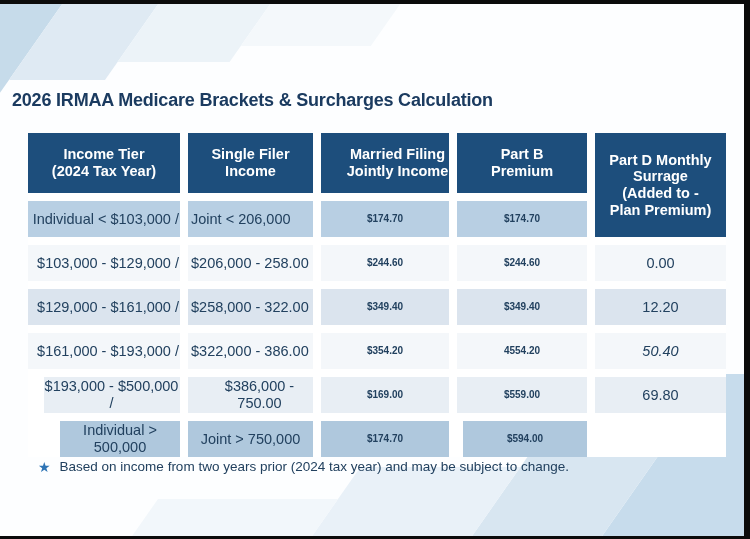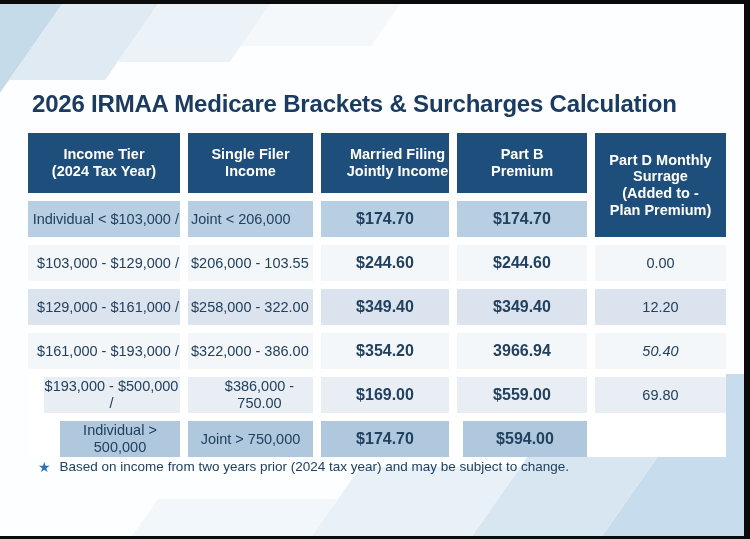--- a/index.html
+++ b/index.html
@@ -21,22 +21,22 @@
   .br2{right:150px;width:130px;height:112px;background:#d8e6f1;}
   .br3{right:280px;width:160px;height:72px;background:#e9f1f8;}
   .br4{right:440px;width:180px;height:40px;background:#f2f7fb;}
   
   .frame{position:absolute;background:#0b0b0b;z-index:6;}
   .frame-top{left:0;top:0;width:750px;height:4px;}
   .frame-bottom{left:0;bottom:0;width:750px;height:3px;}
   .frame-right{right:0;top:0;width:6px;height:539px;}
   
   .title{
-    position:absolute;left:32px;top:90px;z-index:2;
-    font-size:24px;font-weight:bold;color:var(--title-text,#1b3b60);
+    position:absolute;left:12px;top:90px;z-index:2;
+    font-size:18px;font-weight:bold;color:var(--title-text,#1b3b60);
     letter-spacing:-0.2px;
   }
   .grid{
     position:absolute;left:28px;top:133px;z-index:2;
     display:grid;
     grid-template-columns:152px 125px 128px 130px 131px;
     grid-template-rows:60px repeat(6,36px);
     gap:8px;background:#ffffff;
   }
   .cell{
@@ -47,21 +47,21 @@
   .hdr{
     background:var(--header-bg,#1d4e7c);color:var(--header-text,#ffffff);
     font-weight:bold;font-size:14.5px;
   }
   .hdr-tall{grid-column:5;grid-row:1 / 3;}
   .band-a{background:var(--band-a,#b8cfe3);}
   .band-w{background:var(--band-w,#f4f7fa);}
   .band-b{background:var(--band-b,#dbe4ee);}
   .band-c{background:var(--band-c,#e8eef4);}
   .band-d{background:var(--band-d,#afc8dd);}
-  .bold{font-weight:bold;font-size:16px;}
+  .bold{font-weight:bold;font-size:10px;}
   .right{justify-content:flex-end;padding-right:1px;}
   .left{justify-content:flex-start;padding-left:3px;}
   .center{justify-content:center;}
   .footnote{
     position:absolute;left:38px;top:459px;z-index:2;
     font-size:13.5px;color:var(--cell-text,#1d3e63);
     display:flex;align-items:center;gap:9px;
   }
   .star{color:var(--star,#2e74b5);font-size:14px;line-height:1;}
 </style>
@@ -93,33 +93,33 @@
 Premium</div>
       <div class="cell hdr hdr-tall">Part D Monthly
 Surrage
 (Added to -
 Plan Premium)</div>
       <div class="cell band-a right" style="grid-area: 2 / 1;">Individual &lt; $103,000 /</div>
       <div class="cell band-a left" style="grid-area: 2 / 2;">Joint &lt; 206,000</div>
       <div class="cell band-a bold" style="grid-area: 2 / 3;">$174.70</div>
       <div class="cell band-a bold" style="grid-area: 2 / 4;">$174.70</div>
       <div class="cell band-w right" style="grid-area: 3 / 1;">$103,000 - $129,000 /</div>
-      <div class="cell band-w left" style="grid-area: 3 / 2;">$206,000 - 103.55</div>
+      <div class="cell band-w left" style="grid-area: 3 / 2;">$206,000 - 258.00</div>
       <div class="cell band-w bold" style="grid-area: 3 / 3;">$244.60</div>
       <div class="cell band-w bold" style="grid-area: 3 / 4;">$244.60</div>
       <div class="cell band-w" style="grid-area: 3 / 5;">0.00</div>
       <div class="cell band-b right" style="grid-area: 4 / 1; text-align: center;">$129,000 - $161,000 /</div>
       <div class="cell band-b left" style="grid-area: 4 / 2;">$258,000 - 322.00</div>
       <div class="cell band-b bold" style="grid-area: 4 / 3;">$349.40</div>
       <div class="cell band-b bold" style="grid-area: 4 / 4;">$349.40</div>
       <div class="cell band-b" style="grid-area: 4 / 5;">12.20</div>
       <div class="cell band-w right" style="grid-area: 5 / 1;">$161,000 - $193,000 /</div>
       <div class="cell band-w left" style="grid-area: 5 / 2;">$322,000 - 386.00</div>
       <div class="cell band-w bold" style="grid-area: 5 / 3;">$354.20</div>
-      <div class="cell band-w bold" style="grid-area: 5 / 4;">3966.94</div>
+      <div class="cell band-w bold" style="grid-area: 5 / 4;">4554.20</div>
       <div class="cell band-w" style="grid-area: 5 / 5; font-style: italic;">50.40</div>
       <div class="cell band-c right" style="grid-area: 6 / 1; margin-left: 16px;">$193,000 - $500,000 /</div>
       <div class="cell band-c left" style="grid-area: 6 / 2; padding-left: 18px;">$386,000 - 750.00</div>
       <div class="cell band-c bold" style="grid-area: 6 / 3;">$169.00</div>
       <div class="cell band-c bold" style="grid-area: 6 / 4;">$559.00</div>
       <div class="cell band-c" style="grid-area: 6 / 5;">69.80</div>
       <div class="cell band-d center" style="grid-area: 7 / 1; margin-left: 32px;">Individual &gt; 500,000</div>
       <div class="cell band-d center" style="grid-area: 7 / 2;">Joint &gt; 750,000</div>
       <div class="cell band-d bold" style="grid-area: 7 / 3;">$174.70</div>
       <div class="cell band-d bold" style="grid-area: 7 / 4; margin-left: 6px;">$594.00</div>

